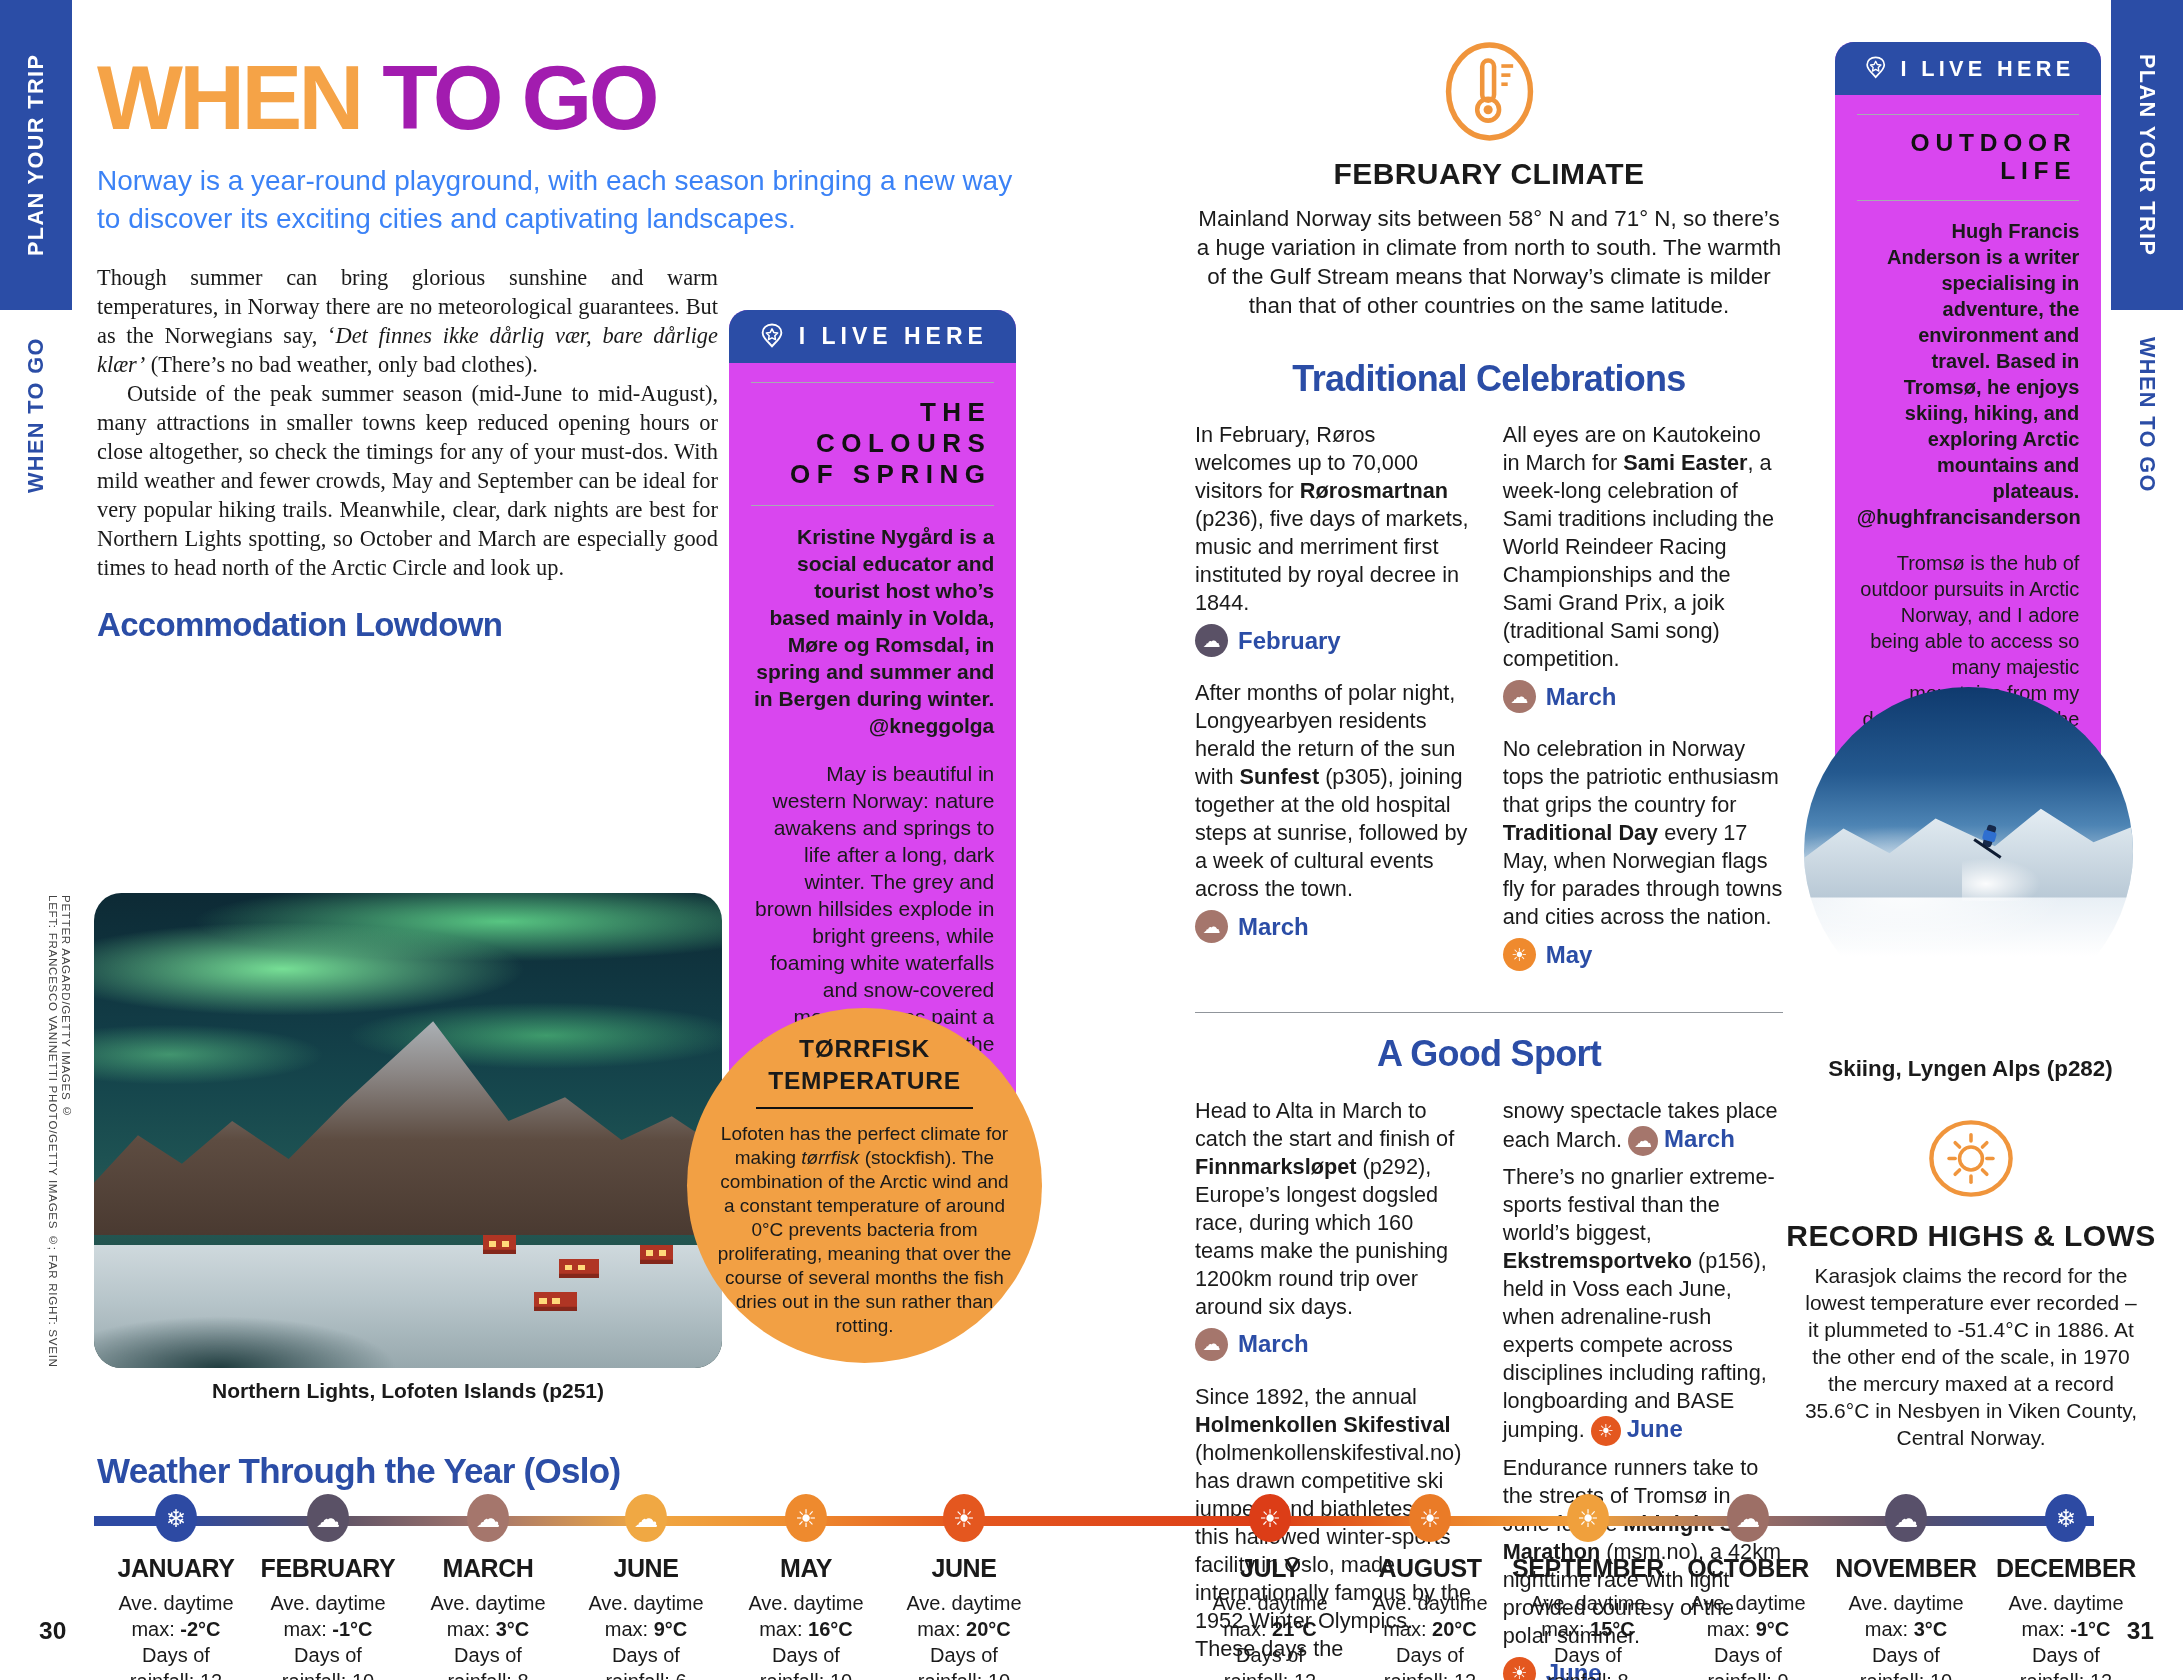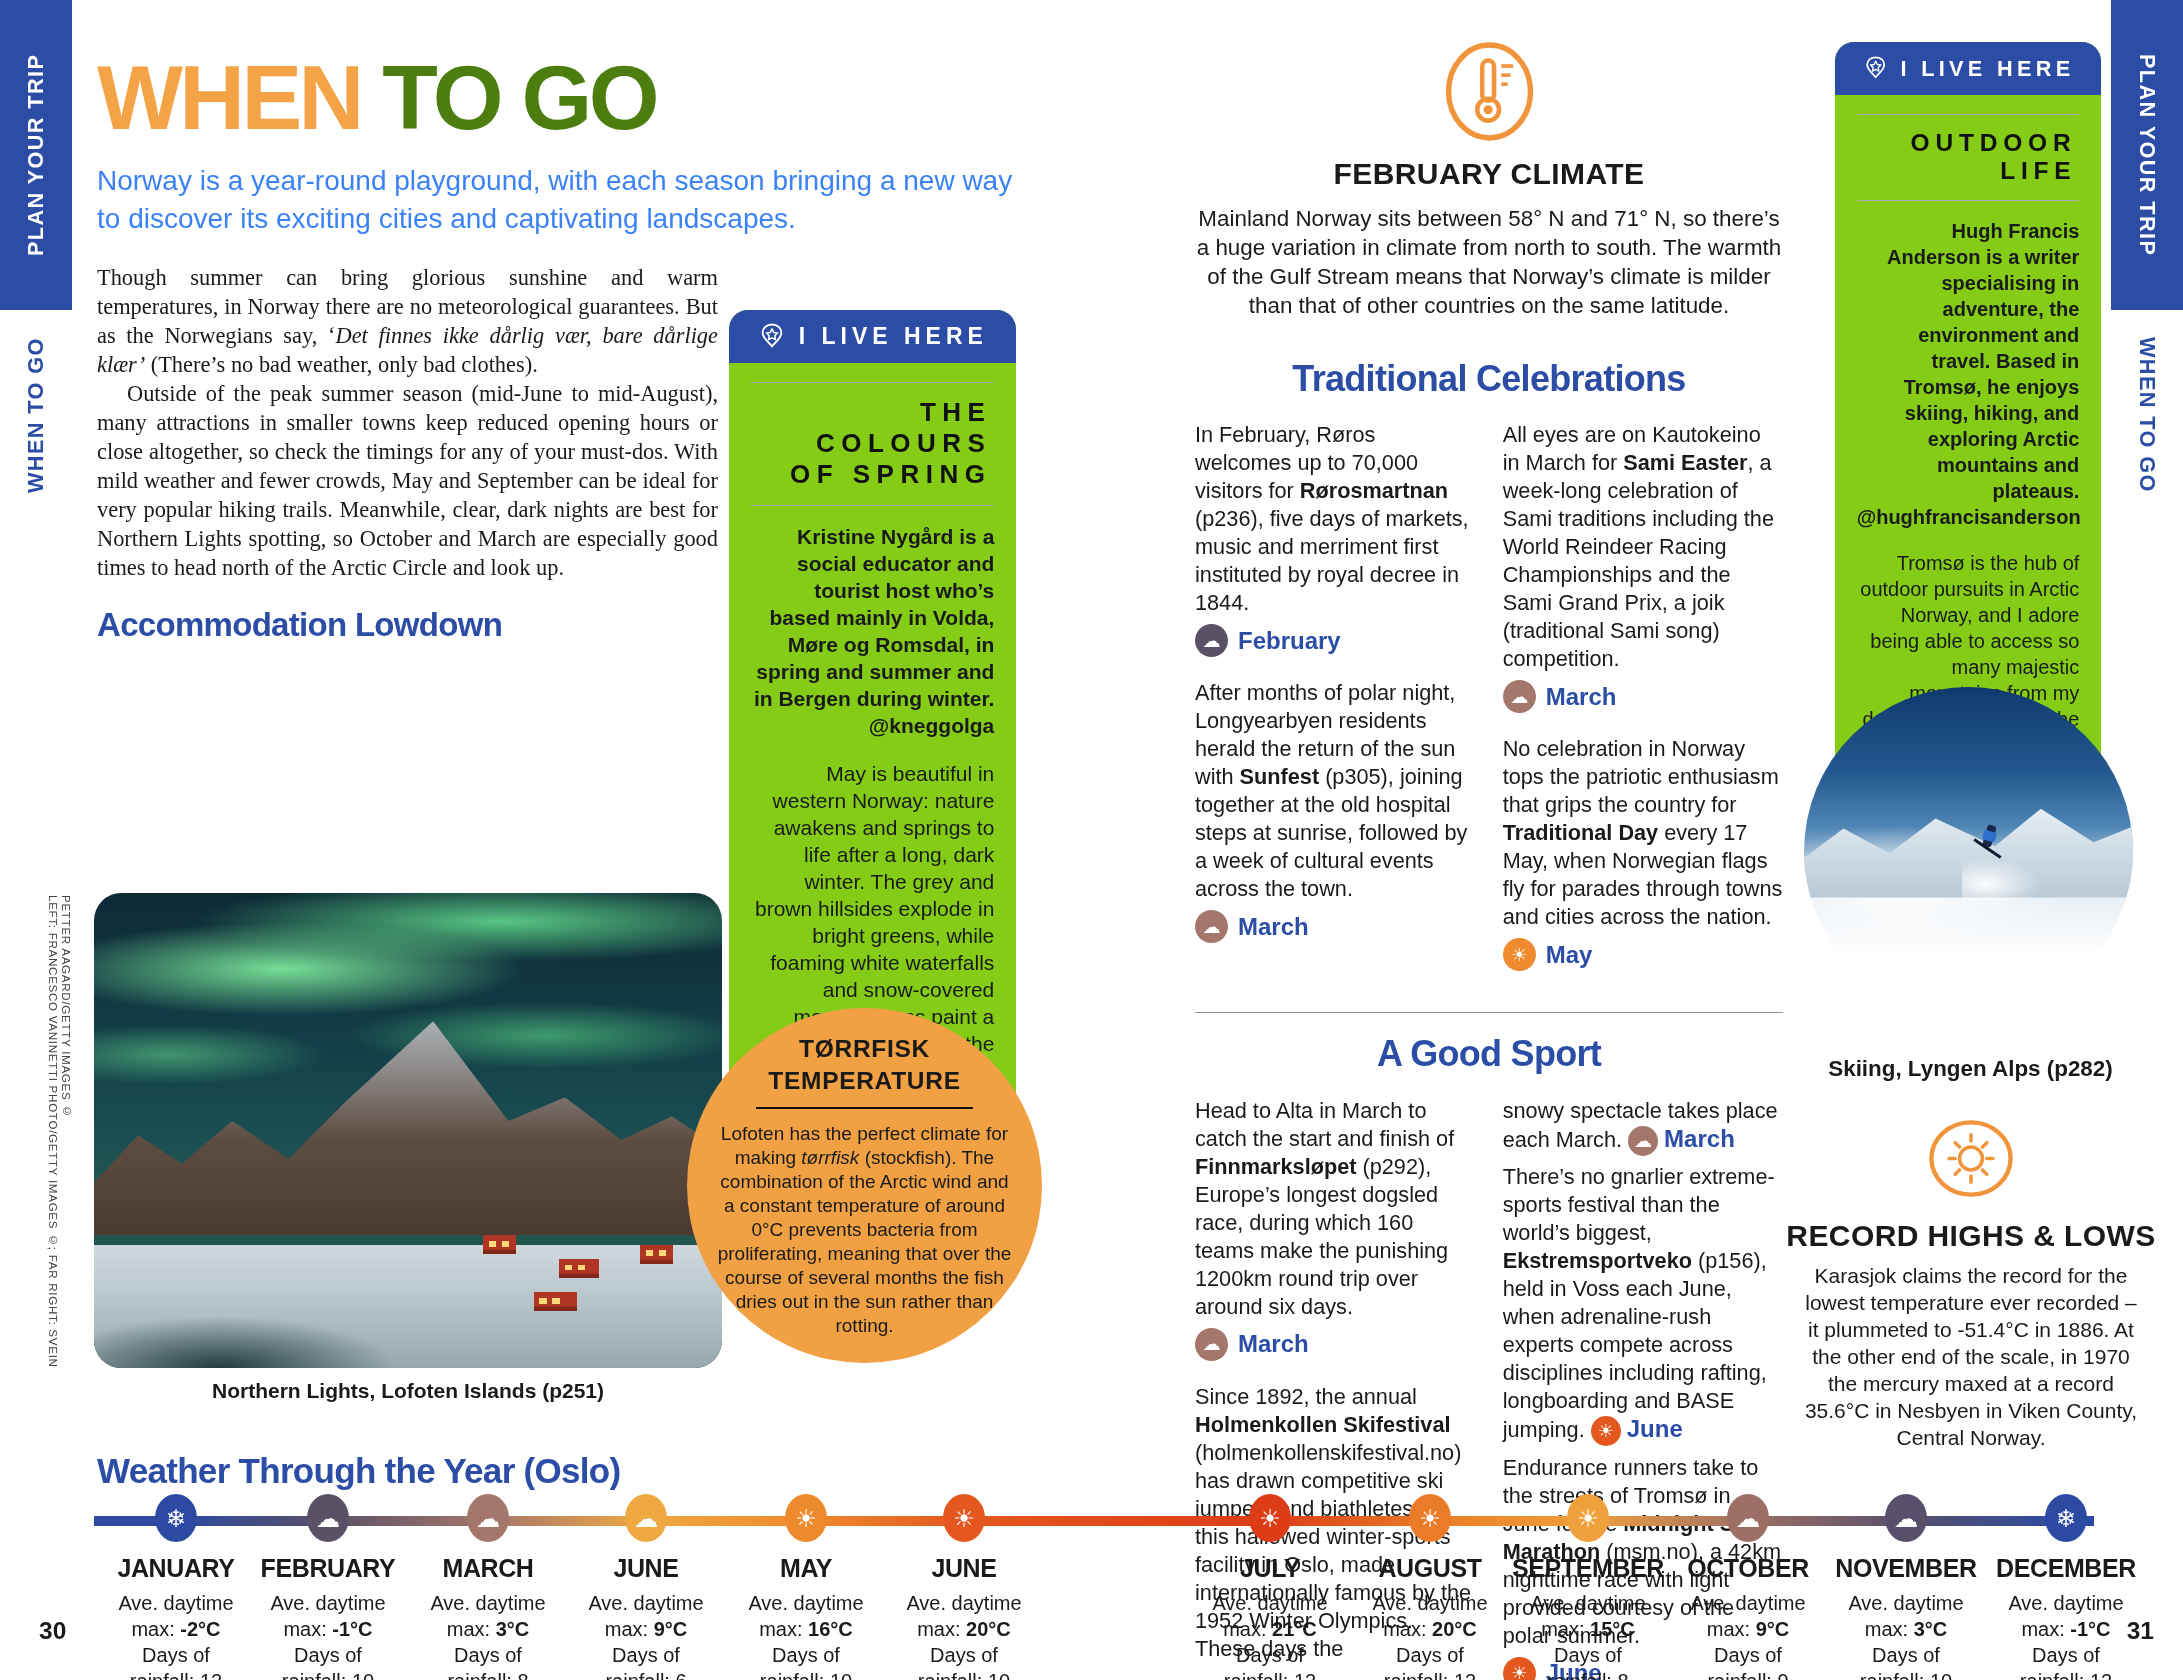--- a/index.html
+++ b/index.html
@@ -18,21 +18,21 @@
   .side-wtg{top:321px;height:188px;color:#2b4da6;}
 
   .pagenum{position:absolute;bottom:35px;font-size:24.5px;font-weight:bold;color:#1a1a1a;}
   .pagenum.left{left:39px;}
   .pagenum.right{right:29px;}
 
   
   .col-main{position:absolute;left:97px;top:52px;width:931px;}
   .title{font-size:91px;font-weight:bold;letter-spacing:-3.6px;line-height:1;margin:0 0 19px 0;}
   .title .orange{color:#f5a347;}
-  .title .black{color:#4d7c0f;}
+  .title .black{color:#a21caf;}
   .subtitle{font-size:28px;line-height:38px;margin:0 0 24.5px 0;color:#3b82f6;max-width:931px;}
   .serif{font-family:"Liberation Serif",serif;font-size:22.4px;line-height:29px;text-align:justify;max-width:621px;margin:0;}
   .serif.indent{text-indent:30px;}
   .lead-wrap{max-width:621px;}
   .h-blue{color:#2b4da6;font-weight:bold;font-size:33px;margin:24.5px 0 11.6px 0;letter-spacing:-0.7px;}
 
   
   .photo{position:absolute;left:94px;top:893px;width:628px;height:475px;border-radius:27.4px;overflow:hidden;
     background:
       radial-gradient(ellipse 55% 14% at 30% 16%, rgba(124,232,154,.95), rgba(124,232,154,0) 70%),
@@ -48,21 +48,21 @@
       radial-gradient(ellipse 40% 60% at 20% 100%, rgba(20,50,52,.9), rgba(20,50,52,0) 70%),
       linear-gradient(180deg,#cfd9dd 0%,#b7c5ca 45%,#97a8ad 100%);}
   .cabin{position:absolute;width:33px;height:19px;background:#b03524;box-shadow:inset 0 -4.3px 0 rgba(0,0,0,.25);}
   .cabin::after{content:"";position:absolute;left:5.8px;top:5.8px;width:7.2px;height:5.8px;background:#ffd97a;box-shadow:13px 0 0 #ffd97a;}
   .photo-credit{position:absolute;left:46px;top:895px;height:477px;writing-mode:vertical-lr;font-size:11.6px;line-height:13.7px;letter-spacing:0.7px;color:#444;text-transform:uppercase;}
   .photo-caption{position:absolute;left:94px;top:1379px;width:628px;text-align:center;font-weight:bold;font-size:21px;}
 
   .weather-h{position:absolute;left:97px;top:1426px;}
 
   
-  .live-box{position:absolute;border-radius:19px;overflow:hidden;background:#84cc16;}
+  .live-box{position:absolute;border-radius:19px;overflow:hidden;background:#d946ef;}
   .live-box .head{background:#2b4da6;height:53px;display:flex;align-items:center;justify-content:center;gap:11.6px;color:#fff;font-weight:bold;font-size:23px;letter-spacing:5px;}
   .live-box .bod{padding:19px 21.7px 21.7px 21.7px;text-align:right;}
   .rule-head{border-top:1.4px solid #a7abb2;border-bottom:1.4px solid #a7abb2;padding:14.4px 2.9px;font-weight:bold;font-size:26px;letter-spacing:6.5px;color:#111;}
   .live-bio{font-weight:bold;font-size:21px;line-height:27px;margin:17.3px 0 13px 0;}
   .live-body{font-size:21px;line-height:27px;}
   .box-spring{left:729px;top:310px;width:287px;}
   .box-outdoor{left:1835px;top:42px;width:266px;}
   .box-outdoor .head{font-size:21.7px;letter-spacing:4.3px;}
   .box-outdoor .rule-head{font-size:24.5px;letter-spacing:5.8px;}
   .box-outdoor .live-bio,.box-outdoor .live-body{font-size:20px;line-height:26px;}

